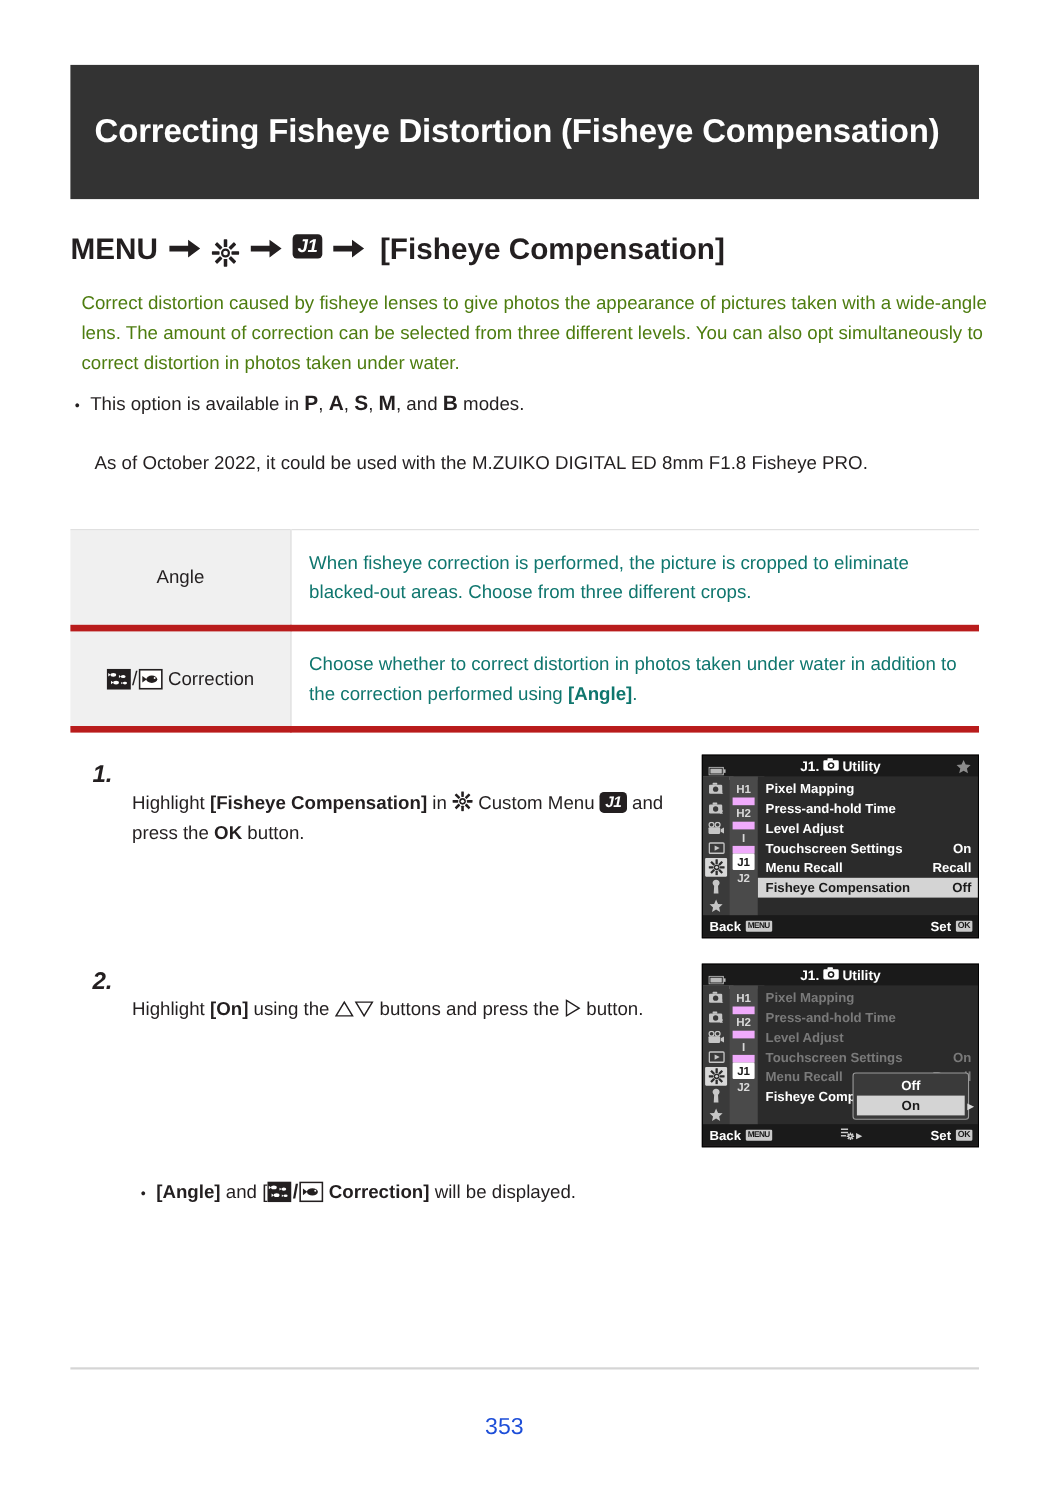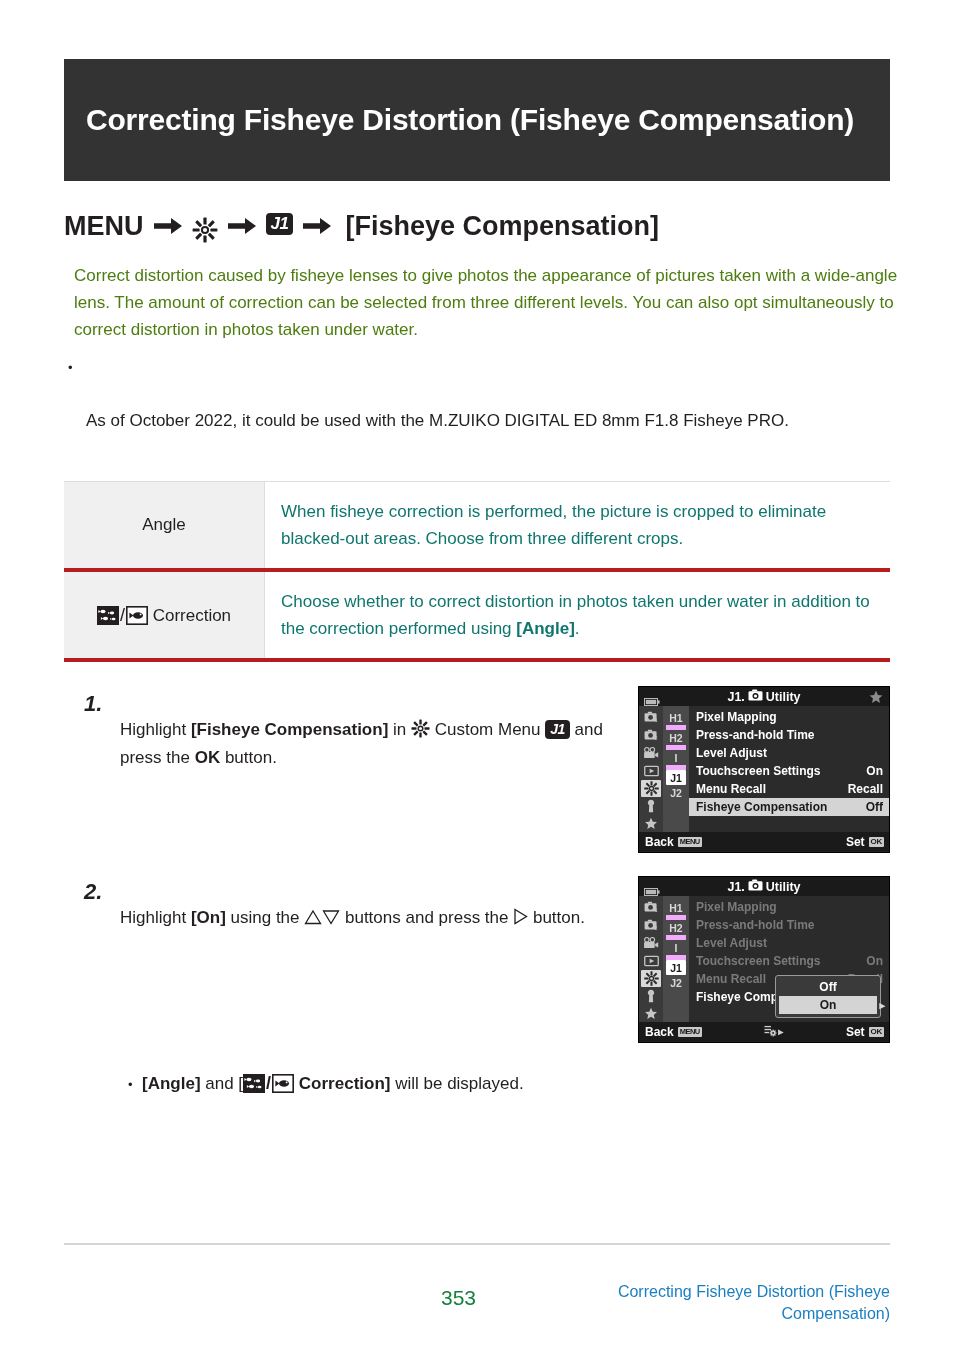--- a/index.html
+++ b/index.html
@@ -148,21 +148,21 @@
 
   
   .spec-table {
     position: absolute;
     left: 64px;
     top: 481px;
     width: 826px;
     border-collapse: collapse;
     font-size: 17px;
   }
-  .spec-table tr { border-bottom: 4px solid #b91c1c; margin-left: 10px; }
+  .spec-table tr { border-bottom: 6px solid #b91c1c; margin-left: 10px; }
   .spec-table tr.first-row { border-top: 1px solid #dddddd; }
   .spec-table td.label-cell {
     width: 180px;
     background: #f0f0f0;
     text-align: center;
     vertical-align: middle;
     padding: 16px 10px;
     border-right: 1px solid #dddddd;
     font-size: 17px;
     color: #231f20;
@@ -314,21 +314,21 @@
     padding-top: 4px;
     box-sizing: border-box;
     font-size: 10.5px;
     font-weight: bold;
     color: #d9d9d9;
   }
   .sub-item {
     width: 20px;
     text-align: center;
     padding: 1.5px 0;
-    border-bottom: 5px solid #f0abfc;
+    border-bottom: 7px solid #f0abfc;
     line-height: 12px;
   }
   .sub-item.sel {
     background: #ffffff;
     color: #1a1a1a;
     border-bottom: none;
     border-radius: 1px;
   }
   .sub-item.last { border-bottom: none; }
 
@@ -433,21 +433,21 @@
     top: 1243px;
     width: 826px;
     height: 2px;
     background: #d5d5d5;
   }
   .page-number {
     position: absolute;
     left: 441px;
     top: 1286px;
     font-size: 21px;
-    color: #15803d;
+    color: #1d4ed8;
   }
   .footer-link {
     position: absolute;
     right: 64px;
     top: 1281px;
     width: 400px;
     text-align: right;
     font-size: 16px;
     line-height: 22px;
     color: #1a7fc1;
@@ -499,20 +499,23 @@
           <path d="M1 7.3 H18 V2 L29 10 L18 18 V12.7 H1 Z" fill="#231f20"></path>
         </svg>
     </span>
     <span class="mp-target">[Fisheye Compensation]</span>
   </div>
 
   <div class="body-copy">Correct distortion caused by fisheye lenses to give photos the appearance of pictures taken with a wide-angle lens. The amount of correction can be selected from three different levels. You can also opt simultaneously to correct distortion in photos taken under water.</div>
 
   <div class="bullet-line">
     <span class="bullet-dot">•</span>
+    <span>
+      <span>This option is available in </span><span class="mode-letter">P</span>, <span class="mode-letter">A</span>, <span class="mode-letter">S</span>, <span class="mode-letter">M</span><span>, and </span><span class="mode-letter">B</span><span> modes.</span>
+    </span>
   </div>
 
   <div class="note-block">
     <div class="note-sub">As of October 2022, it could be used with the M.ZUIKO DIGITAL ED 8mm F1.8 Fisheye PRO.</div>
   </div>
 
   <table class="spec-table">
     <tbody>
         <tr class="first-row">
       <td class="label-cell">Angle</td>
@@ -910,18 +913,14 @@
       </span>
       <span class="lcd-foot-right">
         <span>Set</span>
         <span class="key-badge">OK</span>
       </span>
     </div>
   </div>
 
   <div class="footer-rule"></div>
   <div class="page-number">353</div>
-  <div class="footer-link">
-    <span>Correcting Fisheye Distortion (Fisheye</span><br>
-    <span>Compensation)</span>
-  </div>
 
 </div>
 
 </body></html>

